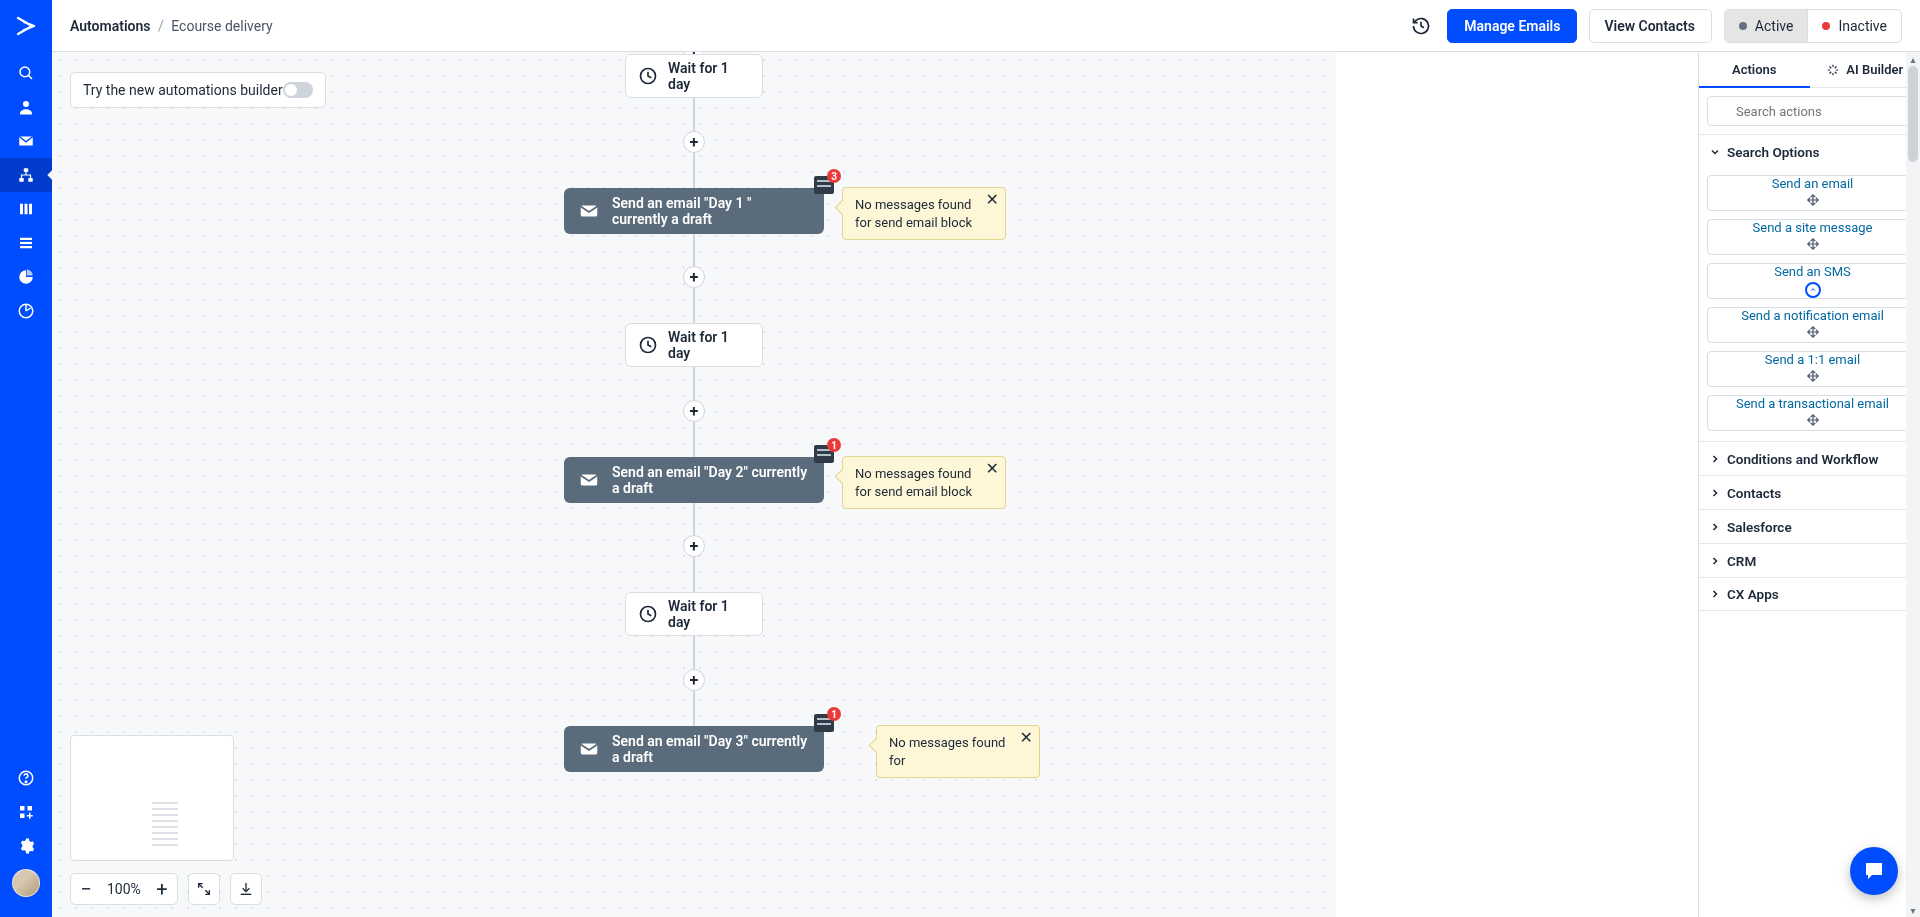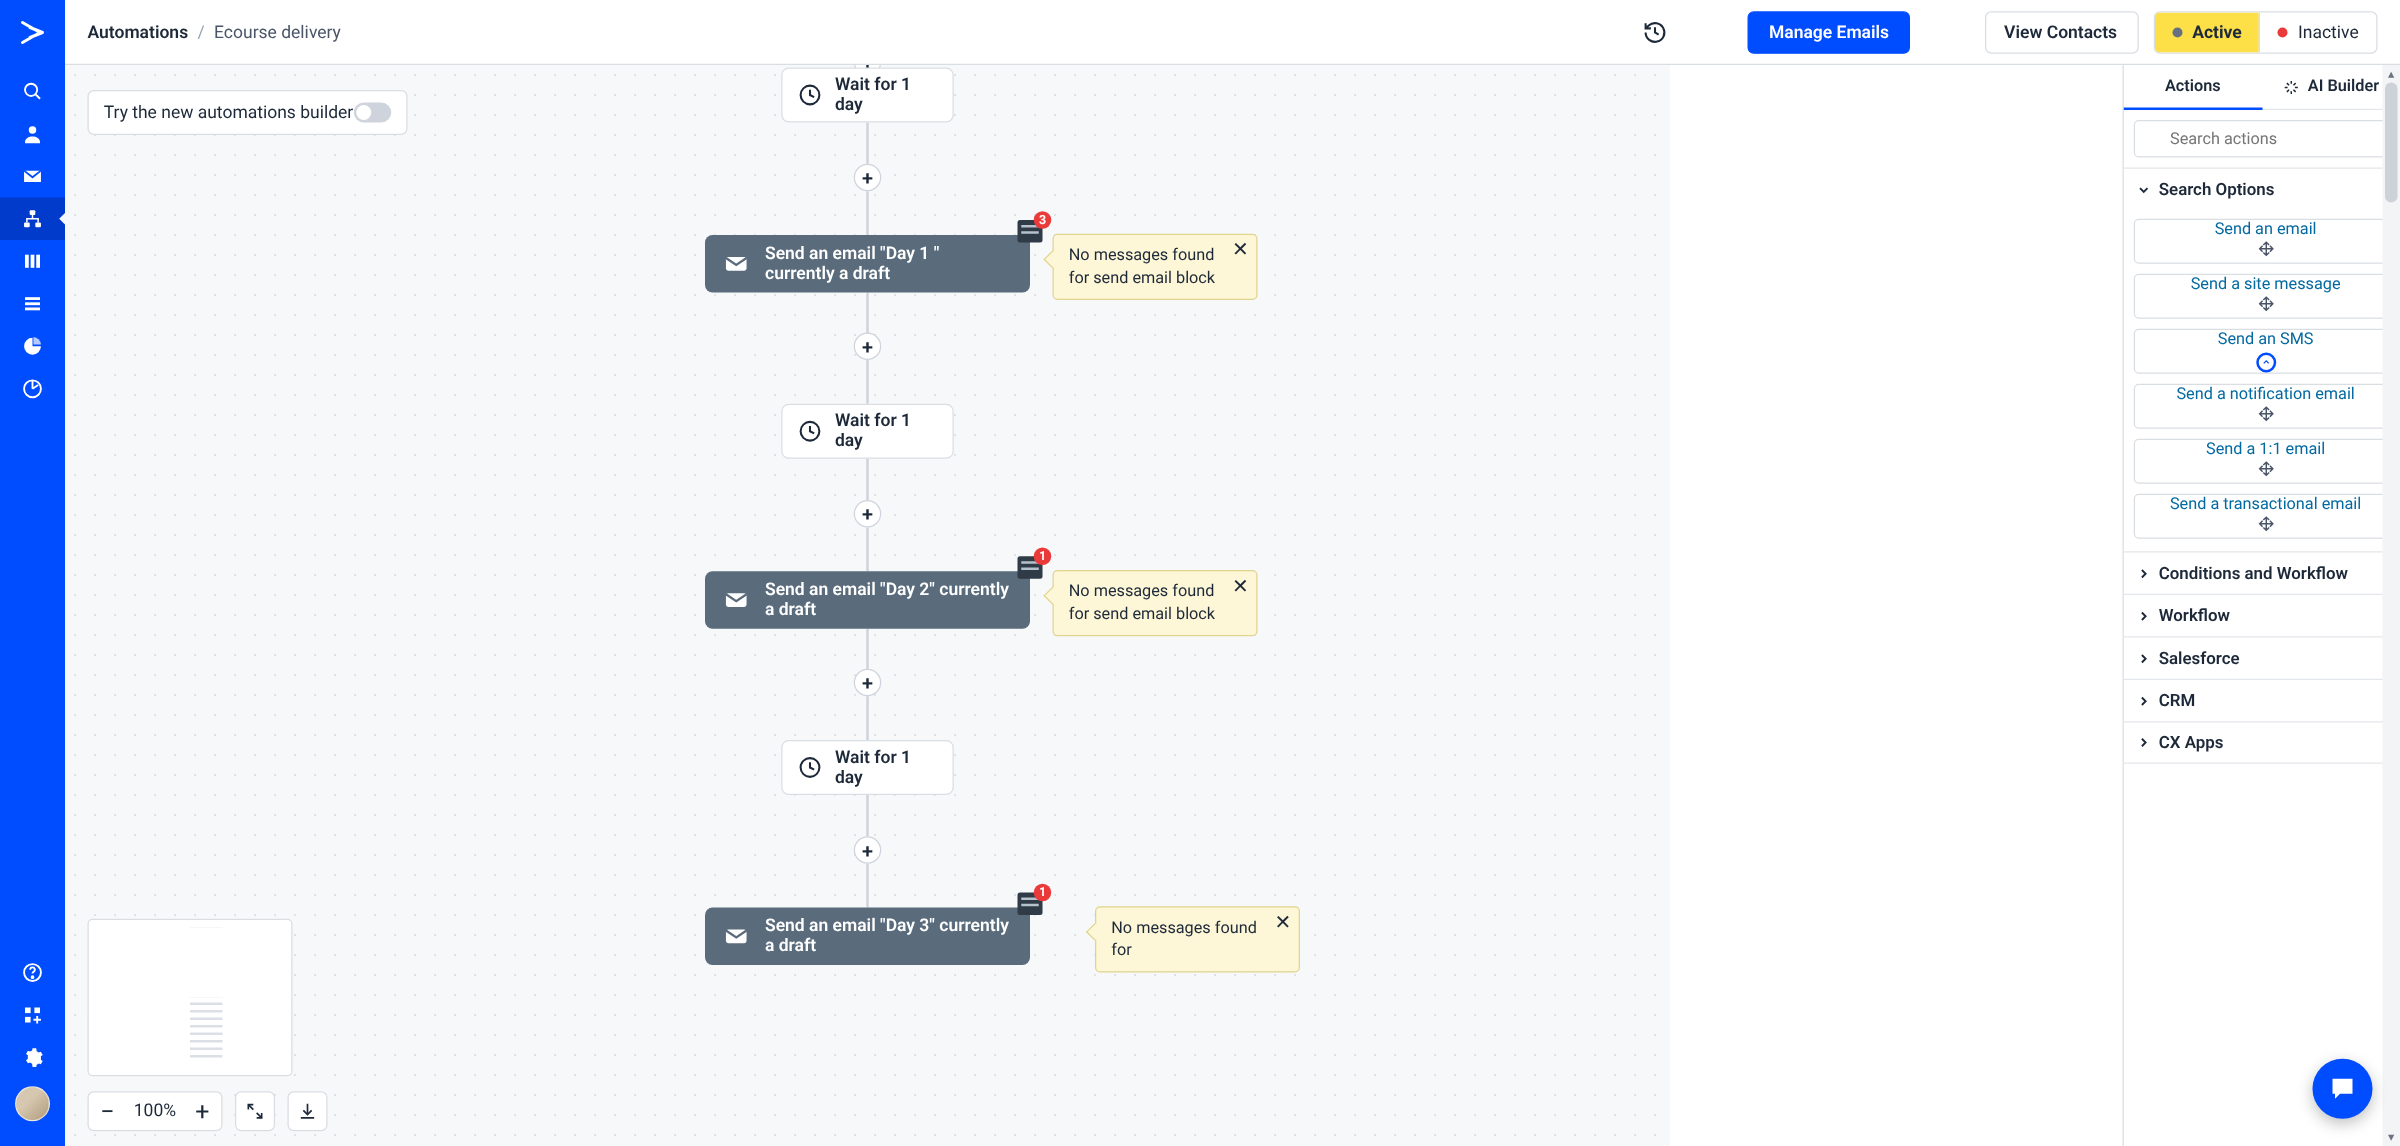--- a/index.html
+++ b/index.html
@@ -29,27 +29,27 @@
   .nav-btn svg{display:block;}
   .avatar{width:28px;height:28px;border-radius:50%;background:linear-gradient(135deg,#d6c7b0 40%, #b09a7a 100%);margin:6px 0 10px 0;border:1px solid rgba(255,255,255,0.6);}
   
   
   .topbar{position:absolute;left:52px;top:0;right:0;height:52px;background:#fff;border-bottom:1px solid var(--grey-border);display:flex;align-items:center;padding:0 18px;z-index:40;}
   .breadcrumb{font-size:14px;color:var(--grey-text);}
   .breadcrumb .root{font-weight:600;color:#1d2939;}
   .breadcrumb .sep{margin:0 4px;color:#98a2b3;}
   .topbar-right{margin-left:auto;display:flex;align-items:center;gap:12px;}
   .icon-btn{width:28px;height:28px;display:flex;align-items:center;justify-content:center;color:#1d2939;cursor:pointer;border-radius:4px;}
-  .btn{height:34px;padding:0 16px;border-radius:5px;font-size:14px;font-weight:600;cursor:pointer;display:flex;align-items:center;margin-left:48px;}
+  .btn{height:34px;padding:0 16px;border-radius:5px;font-size:14px;font-weight:600;cursor:pointer;display:flex;align-items:center;}
   .btn-primary{background:var(--blue);color:#fff;border:1px solid var(--blue);}
   .btn-outline{background:#fff;color:#1d2939;border:1px solid var(--grey-border);padding-left:14px;}
   .status-toggle{display:flex;border:1px solid var(--grey-border);border-radius:5px;overflow:hidden;}
   .status-half{height:32px;display:flex;align-items:center;gap:8px;padding:0 14px;font-size:14px;color:#1d2939;cursor:pointer;}
   .status-half+.status-half{border-left:1px solid var(--grey-border);}
-  .status-half.sel{background:#fde047;font-weight:bold;}
+  .status-half.sel{background:#e5e5e5;}
   .dot{width:8px;height:8px;border-radius:50%;}
   .dot.grey{background:#667085;}
   .dot.red{background:var(--red);}
   
   
   .canvas{position:absolute;left:52px;top:52px;width:1284px;height:865px;background:var(--canvas-bg);background-image:radial-gradient(#dfe3e8 1px, transparent 1px);background-size:16px 16px;overflow:hidden;}
   
   .builder-pill{position:absolute;top:20px;left:18px;height:36px;background:#fff;border:1px solid var(--grey-border);border-radius:5px;display:flex;align-items:center;gap:0;padding:0 12px;font-size:14px;color:#1d2939;}
   .switch{width:30px;height:16px;border-radius:10px;background:#cfd4dc;position:relative;}
   .switch::after{content:"";position:absolute;top:2px;left:2px;width:12px;height:12px;border-radius:50%;background:#fff;}
@@ -460,21 +460,21 @@
     <div class="acc-head collapsed">
       <svg width="12" height="12" viewBox="0 0 24 24" fill="none" stroke="currentColor" stroke-width="3">
           <polyline points="9 6 15 12 9 18"></polyline>
         </svg>
       <span>Conditions and Workflow</span>
     </div>
     <div class="acc-head collapsed">
       <svg width="12" height="12" viewBox="0 0 24 24" fill="none" stroke="currentColor" stroke-width="3">
           <polyline points="9 6 15 12 9 18"></polyline>
         </svg>
-      <span>Workflow</span>
+      <span>Contacts</span>
     </div>
     <div class="acc-head collapsed">
       <svg width="12" height="12" viewBox="0 0 24 24" fill="none" stroke="currentColor" stroke-width="3">
           <polyline points="9 6 15 12 9 18"></polyline>
         </svg>
       <span>Salesforce</span>
     </div>
     <div class="acc-head collapsed">
       <svg width="12" height="12" viewBox="0 0 24 24" fill="none" stroke="currentColor" stroke-width="3">
           <polyline points="9 6 15 12 9 18"></polyline>

